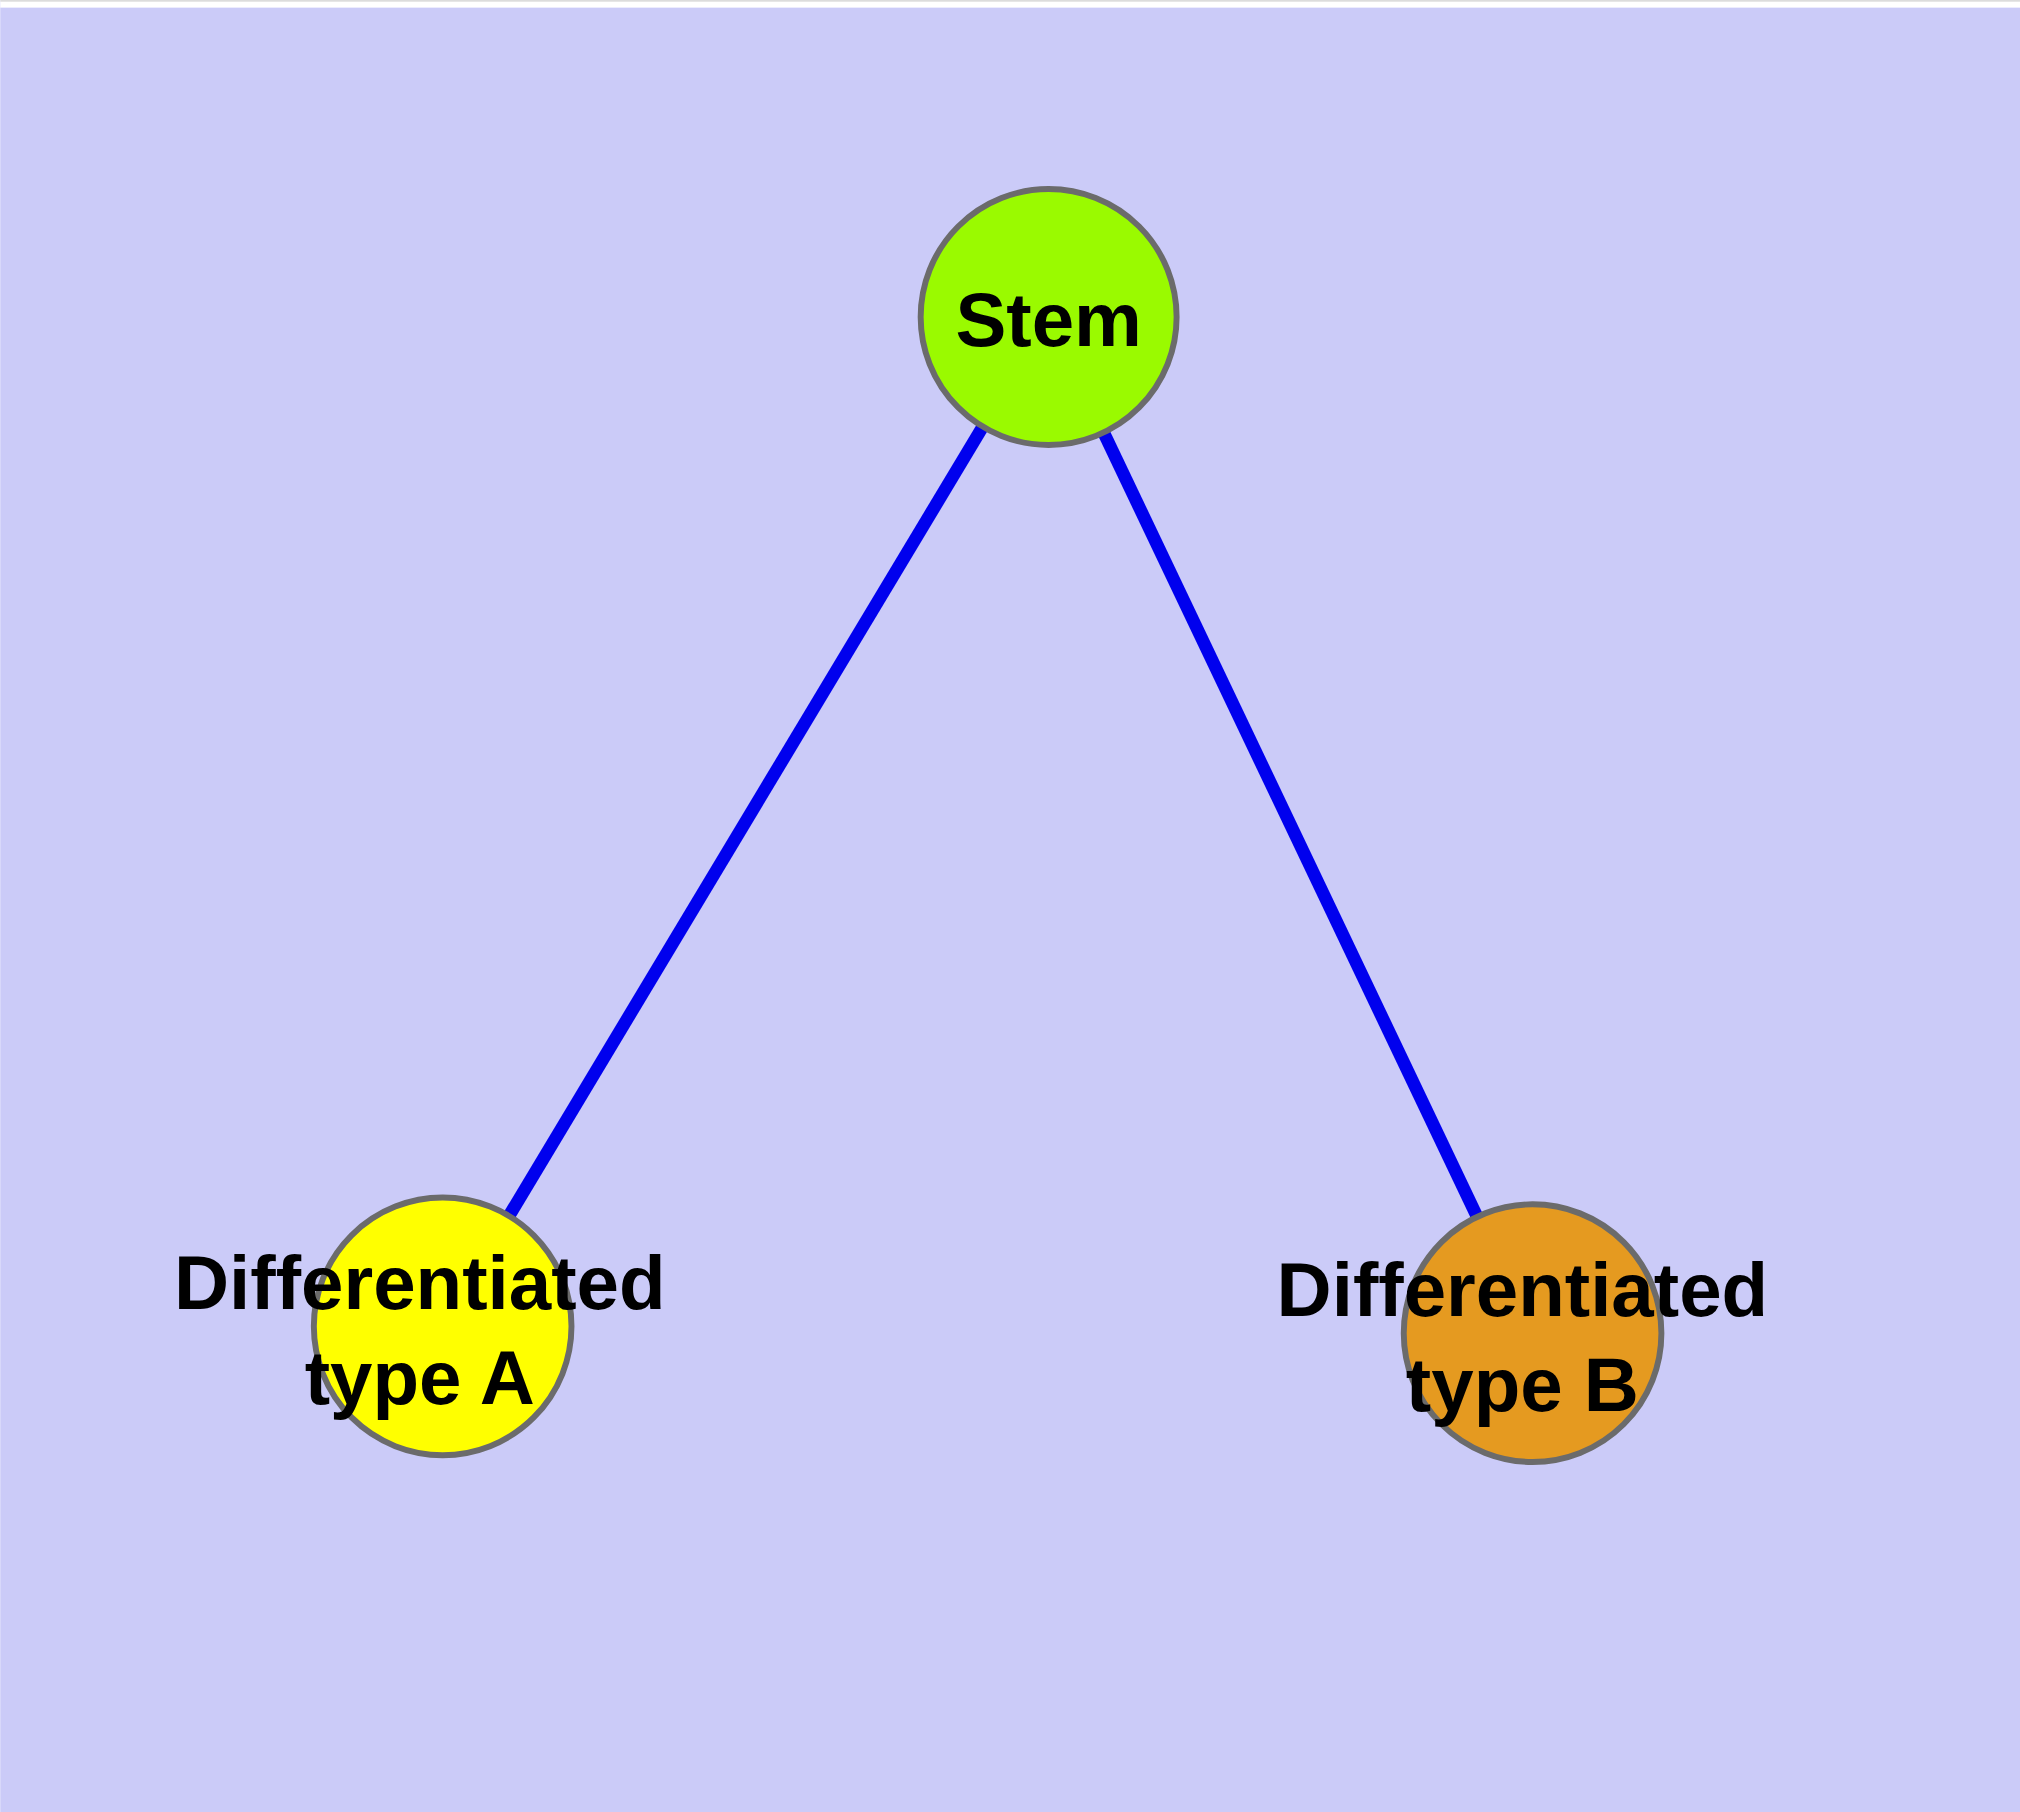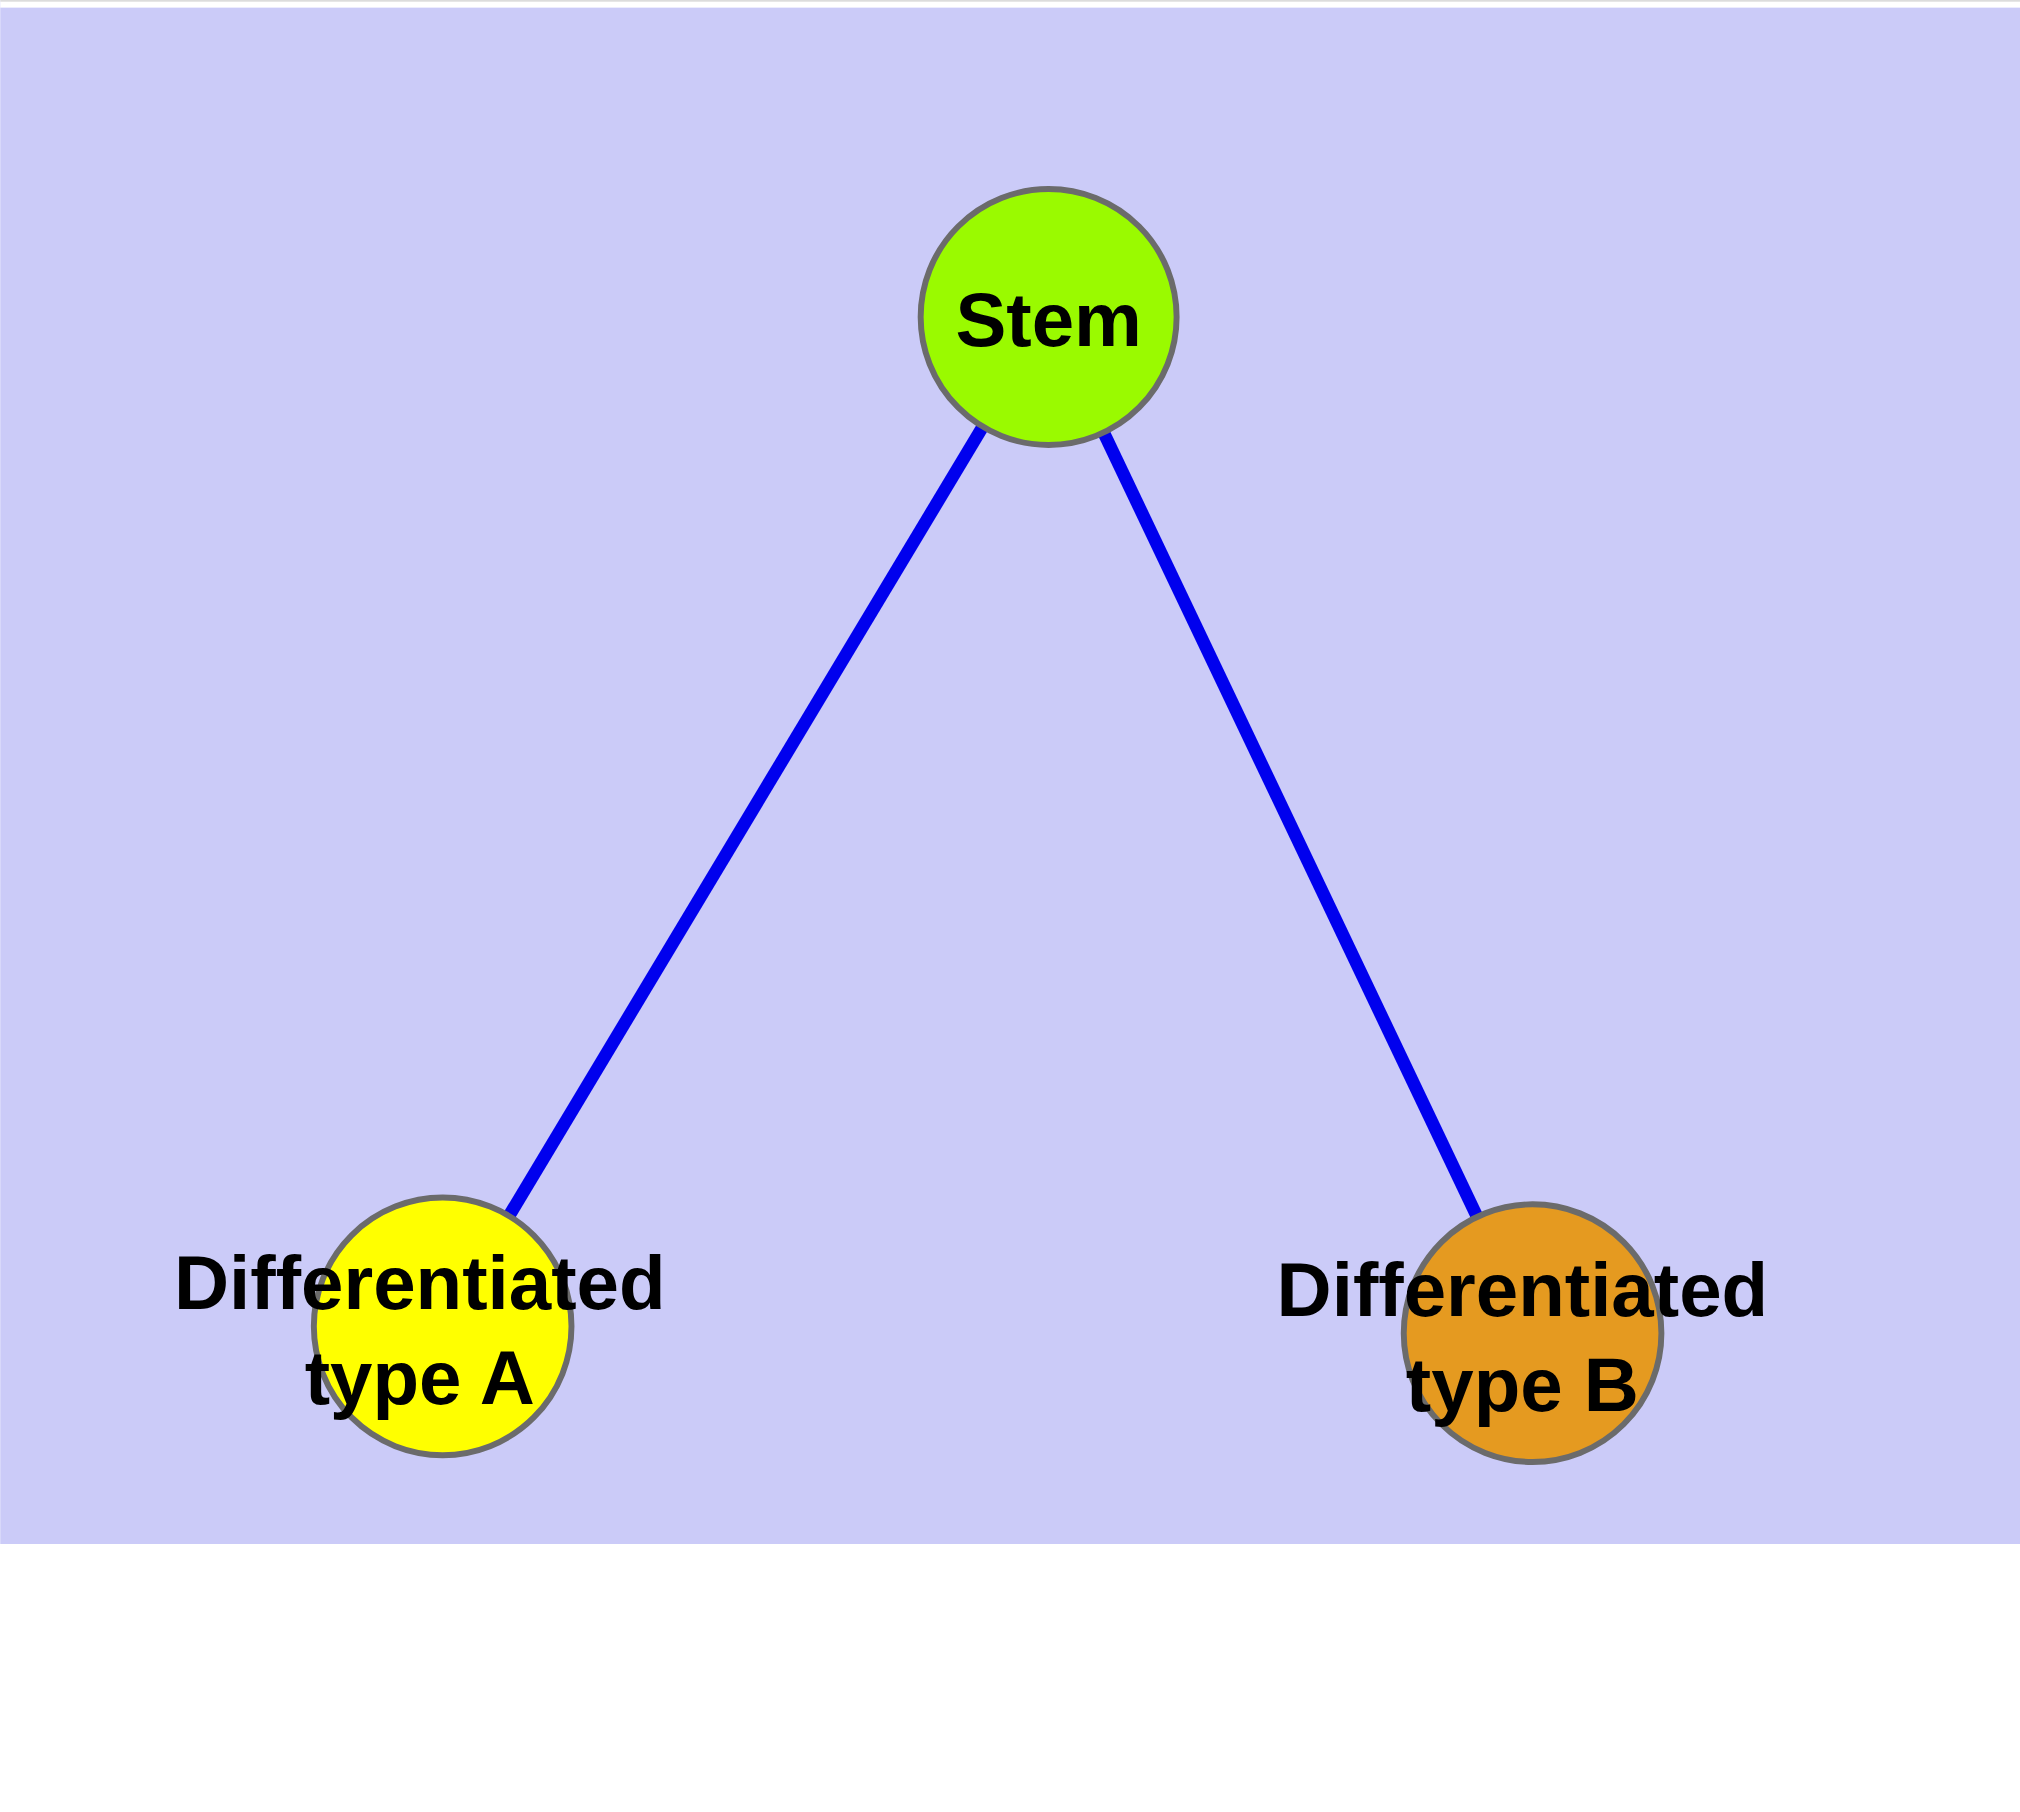--- a/index.html
+++ b/index.html
@@ -3,21 +3,21 @@
 <meta charset="utf-8">
 <style>
   html, body {
     margin: 0;
     padding: 0;
     background: #ffffff;
   }
   .canvas {
     position: relative;
     width: 2021px;
-    height: 1544px;
+    height: 1812px;
     overflow: hidden;
     font-family: "Liberation Sans", sans-serif;
   }
   .canvas svg {
     position: absolute;
     top: 0;
     left: 0;
     display: block;
   }
   .node-label {

